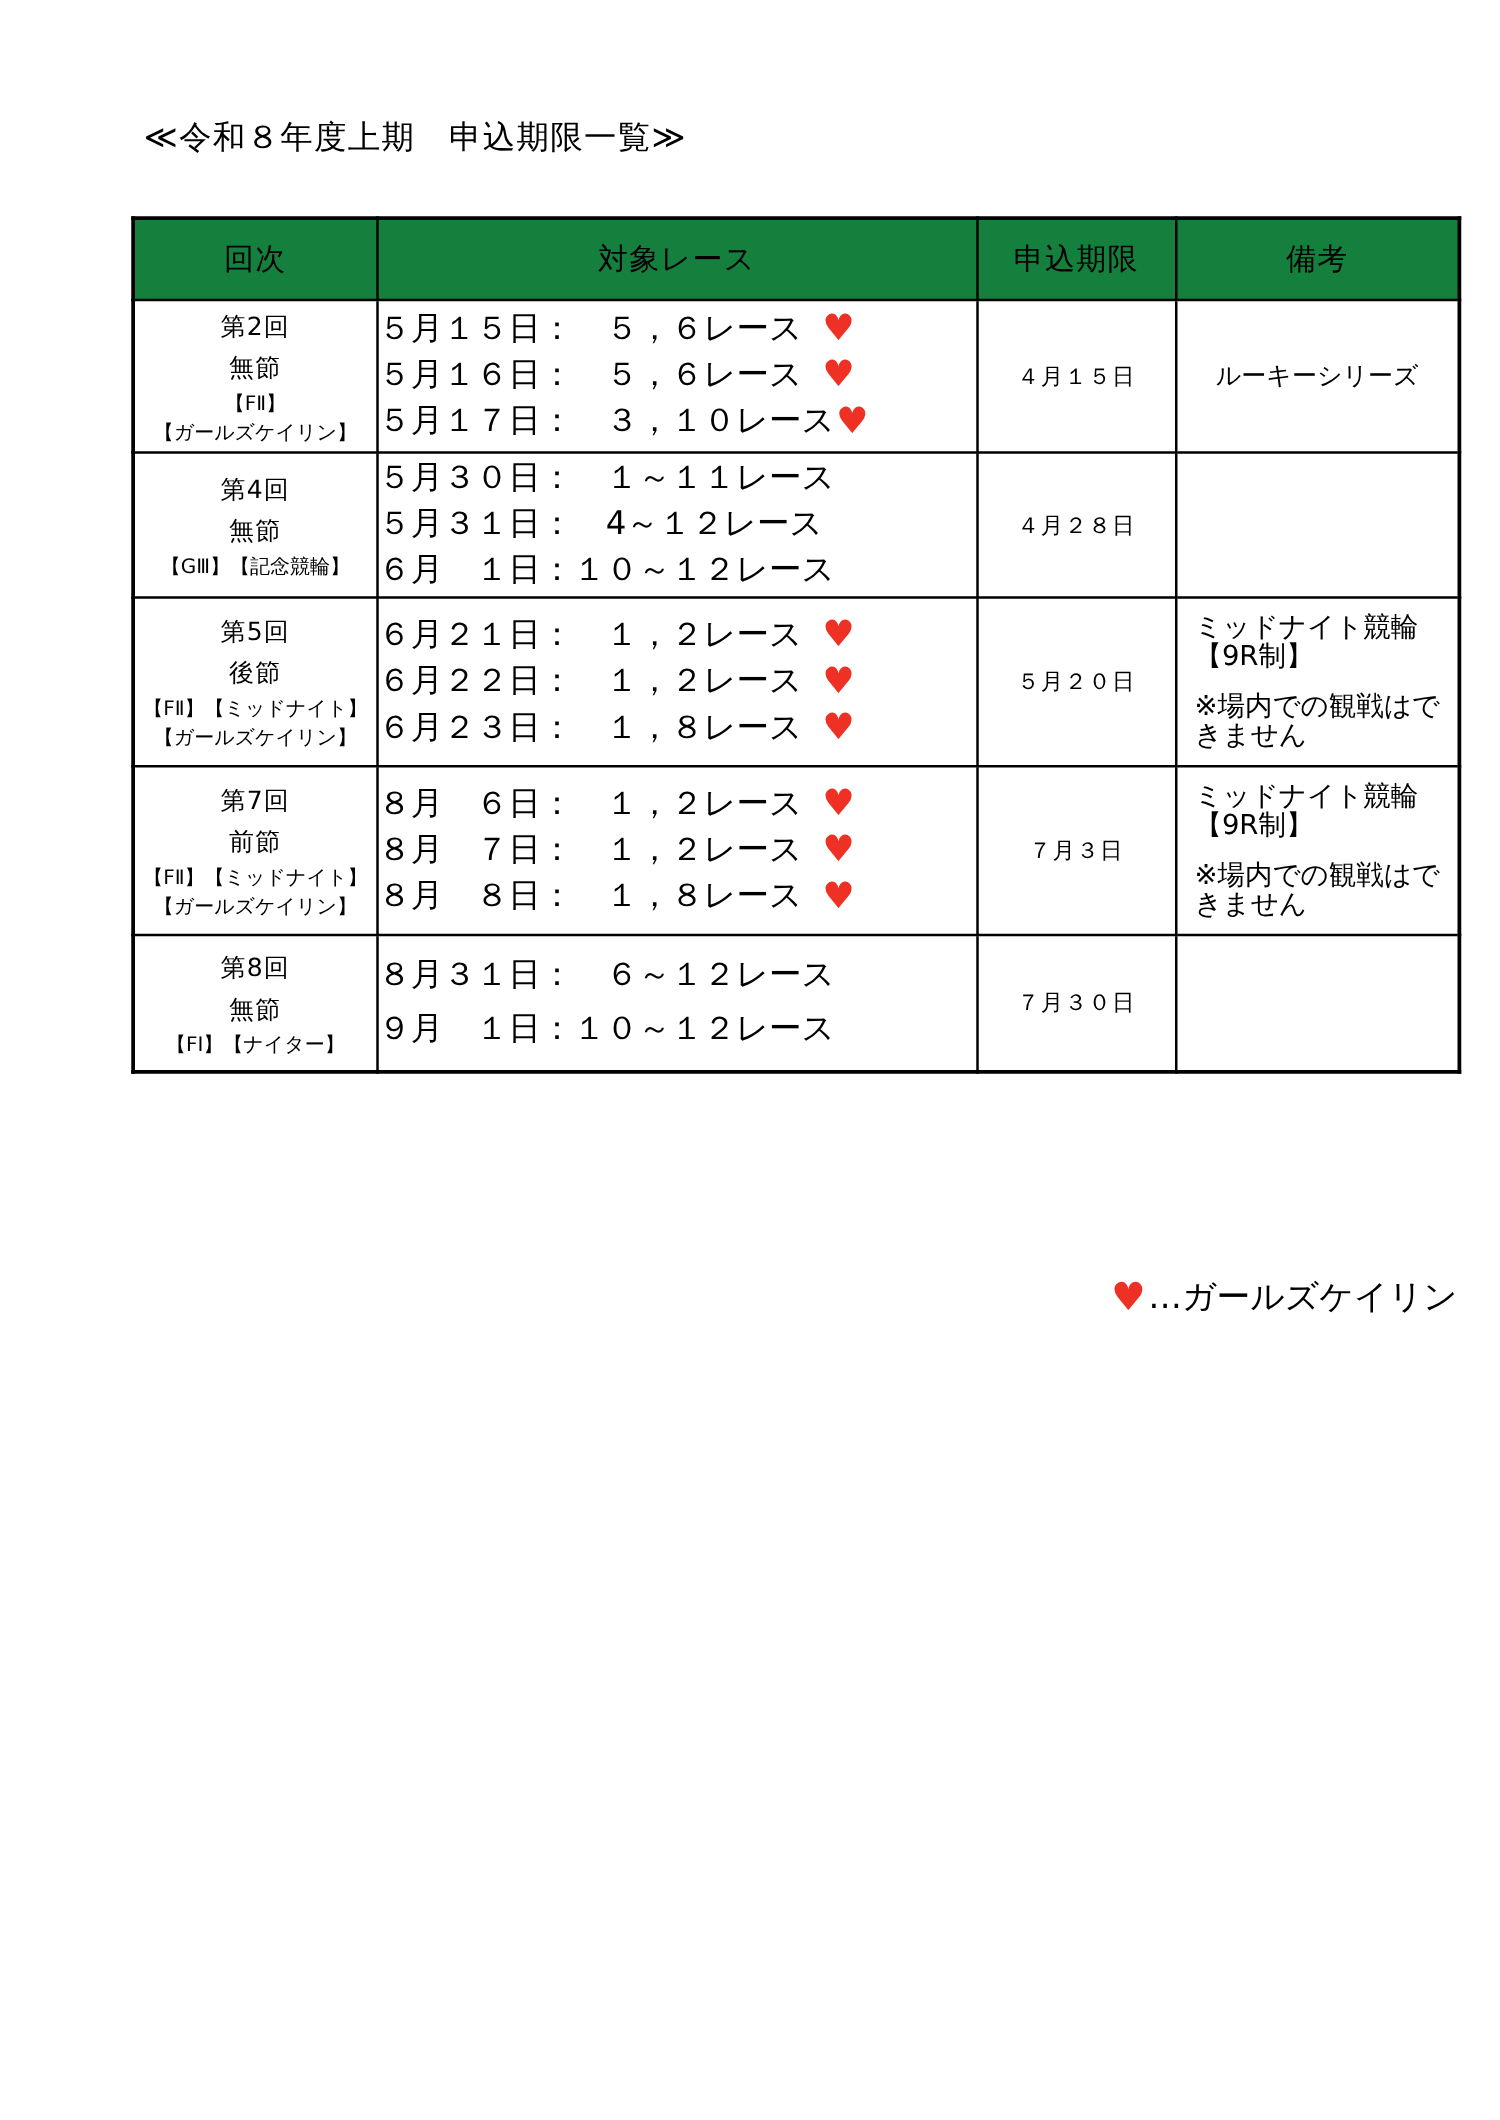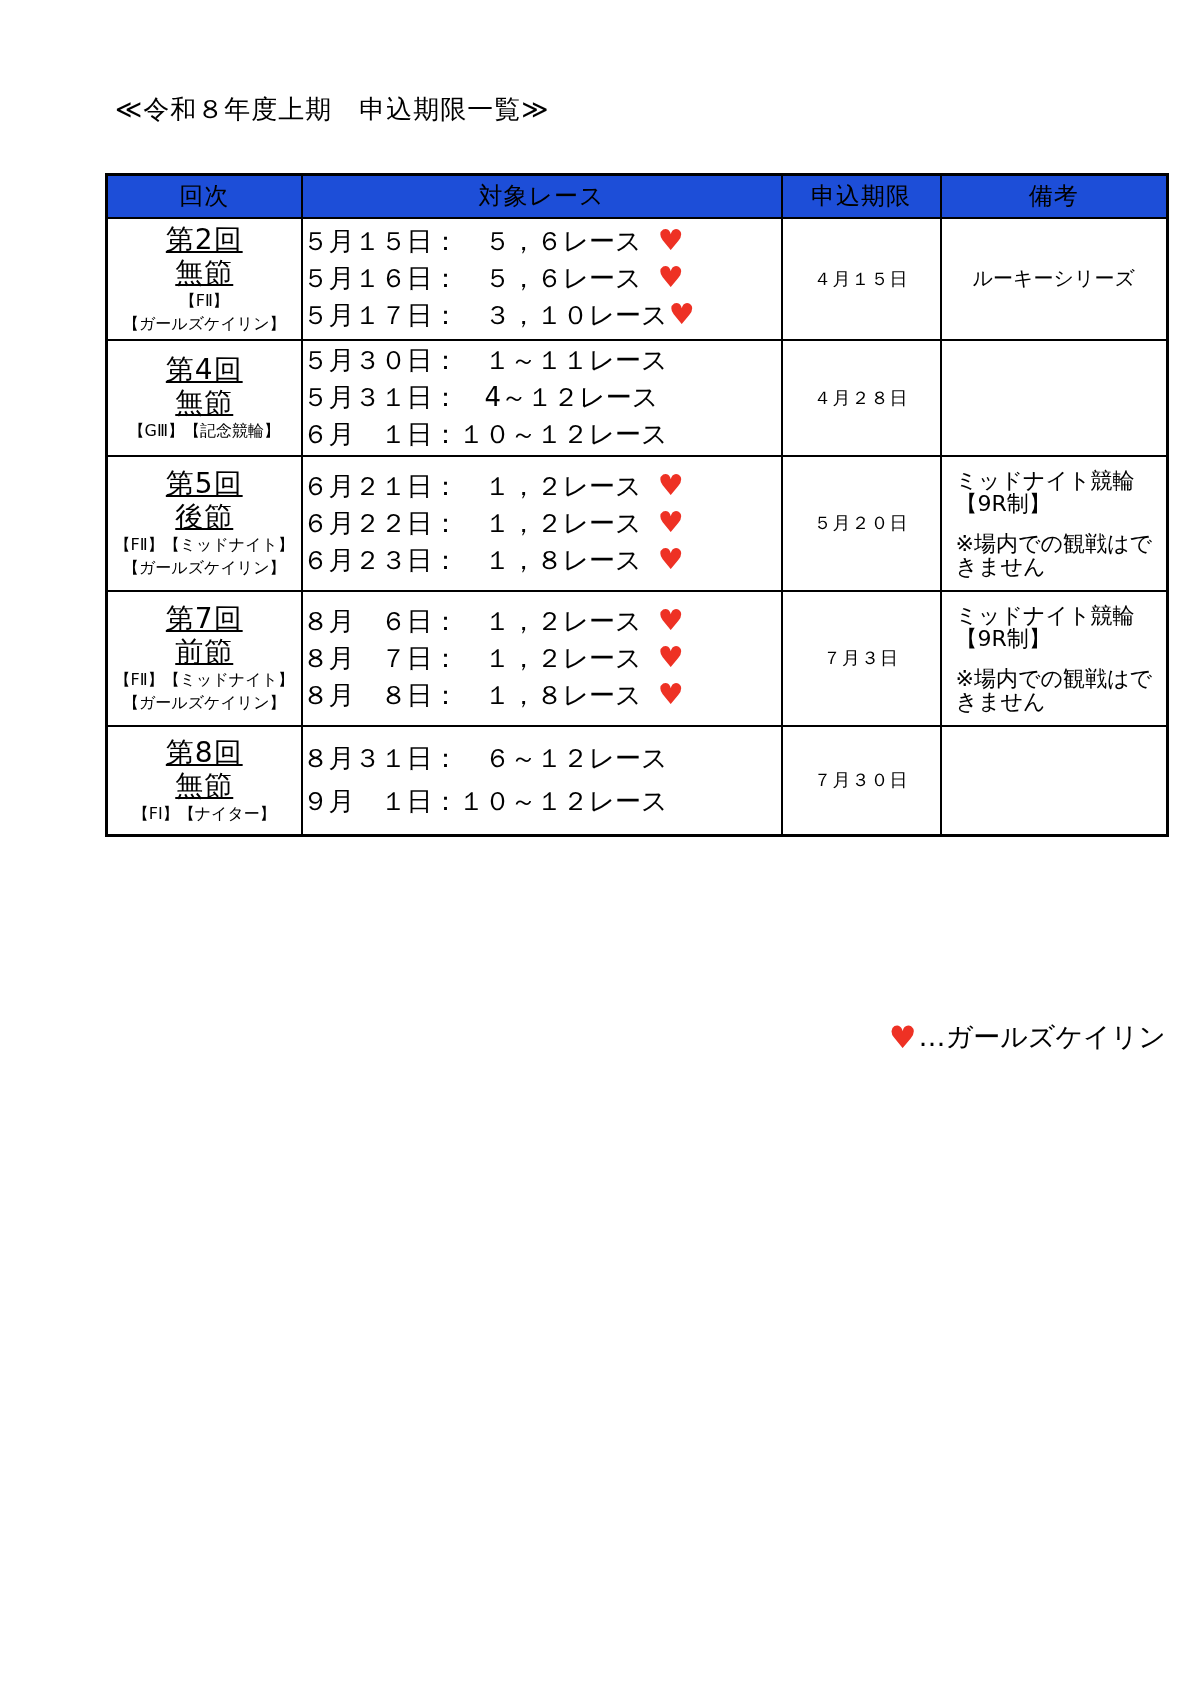--- a/index.html
+++ b/index.html
@@ -17,28 +17,28 @@
   }
 
   table.schedule {
     position:absolute; left:68px; top:173px; width:1061px;
     border-collapse:collapse; table-layout:fixed;
     border:3px solid #000;
   }
   table.schedule th, table.schedule td { border:2px solid #000; }
 
   th.col-header {
-    background:#1d4ed8; font-weight:normal; font-size:24px;
-    height:43px; vertical-align:middle; letter-spacing:1px;
+    background:#15803d; font-weight:normal; font-size:24px;
+    height:65px; vertical-align:middle; letter-spacing:1px;
   }
 
   td { vertical-align:middle; }
 
   td.round-cell { text-align:center; padding:4px 2px; }
-  .round-main  { font-size:28px; line-height:33px; letter-spacing:1px;text-decoration:underline; }
+  .round-main  { font-size:20px; line-height:33px; letter-spacing:1px; }
   .round-grade { font-size:16px; line-height:23px; }
 
   td.races-cell { }
   .race-line { font-size:26px; line-height:37px; display:flex; align-items:center; white-space:pre; }
   .races-two .race-line { line-height:43px; }
   .heart { color:#EE3124; font-size:29px; margin-left:16px; line-height:1; transform:translateY(-1px); }
   .heart.tight { margin-left:1px; }
 
   td.deadline-cell { text-align:center; font-size:18px; letter-spacing:1px; }
 

